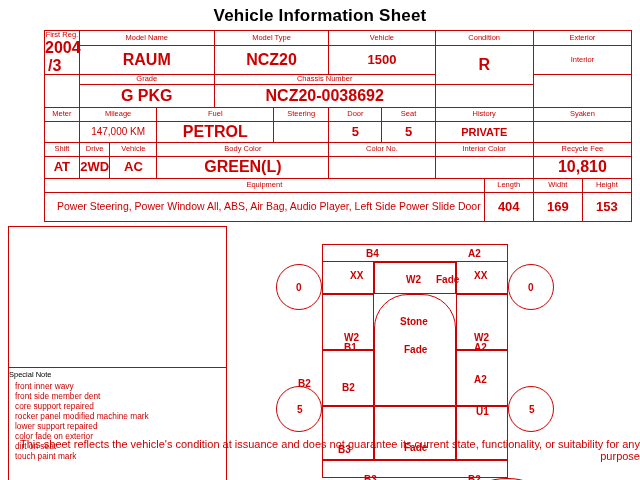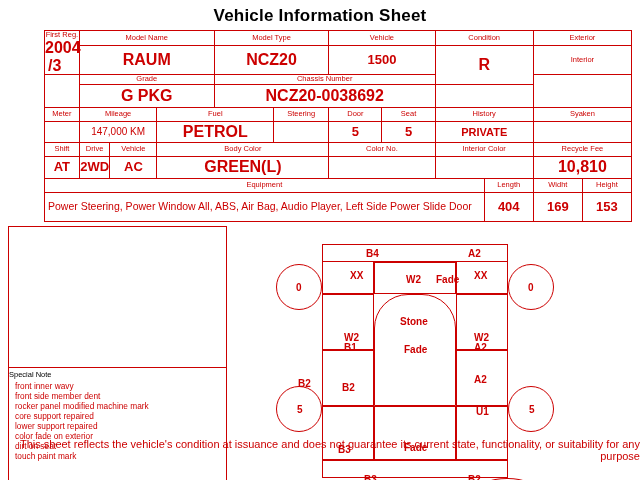--- a/index.html
+++ b/index.html
@@ -70,21 +70,21 @@
     margin: 0 8px;
     padding-left: 36px;
   }
   #maingrid {
     width: 100%;
   }
   
   .equip-text {
     font-size: 10.5px;
     color: #cc0000;
-    text-align: left;
+    text-align: right;
     padding: 1px 3px;
     line-height: 1.25;
   }
   
   #lower {
     position: relative;
     margin: 4px 8px 0 8px;
     height: 292px;
   }
   #commentbox {
@@ -274,22 +274,22 @@
   </div>
 
   <div id="lower">
 
     <div id="commentbox">
       <div id="comment-body"></div>
       <div id="specialnote-header">Special Note</div>
       <div id="specialnote-list">
         <div>front inner wavy</div>
         <div>front side member dent</div>
+        <div>core support repaired</div>
         <div>rocker panel modified machine mark</div>
-        <div>core support repaired</div>
         <div>lower support repaired</div>
         <div>color fade on exterior</div>
         <div>dirt on seat</div>
         <div>touch paint mark</div>
 
       </div>
     </div>
 
     <div id="diagram">
 

